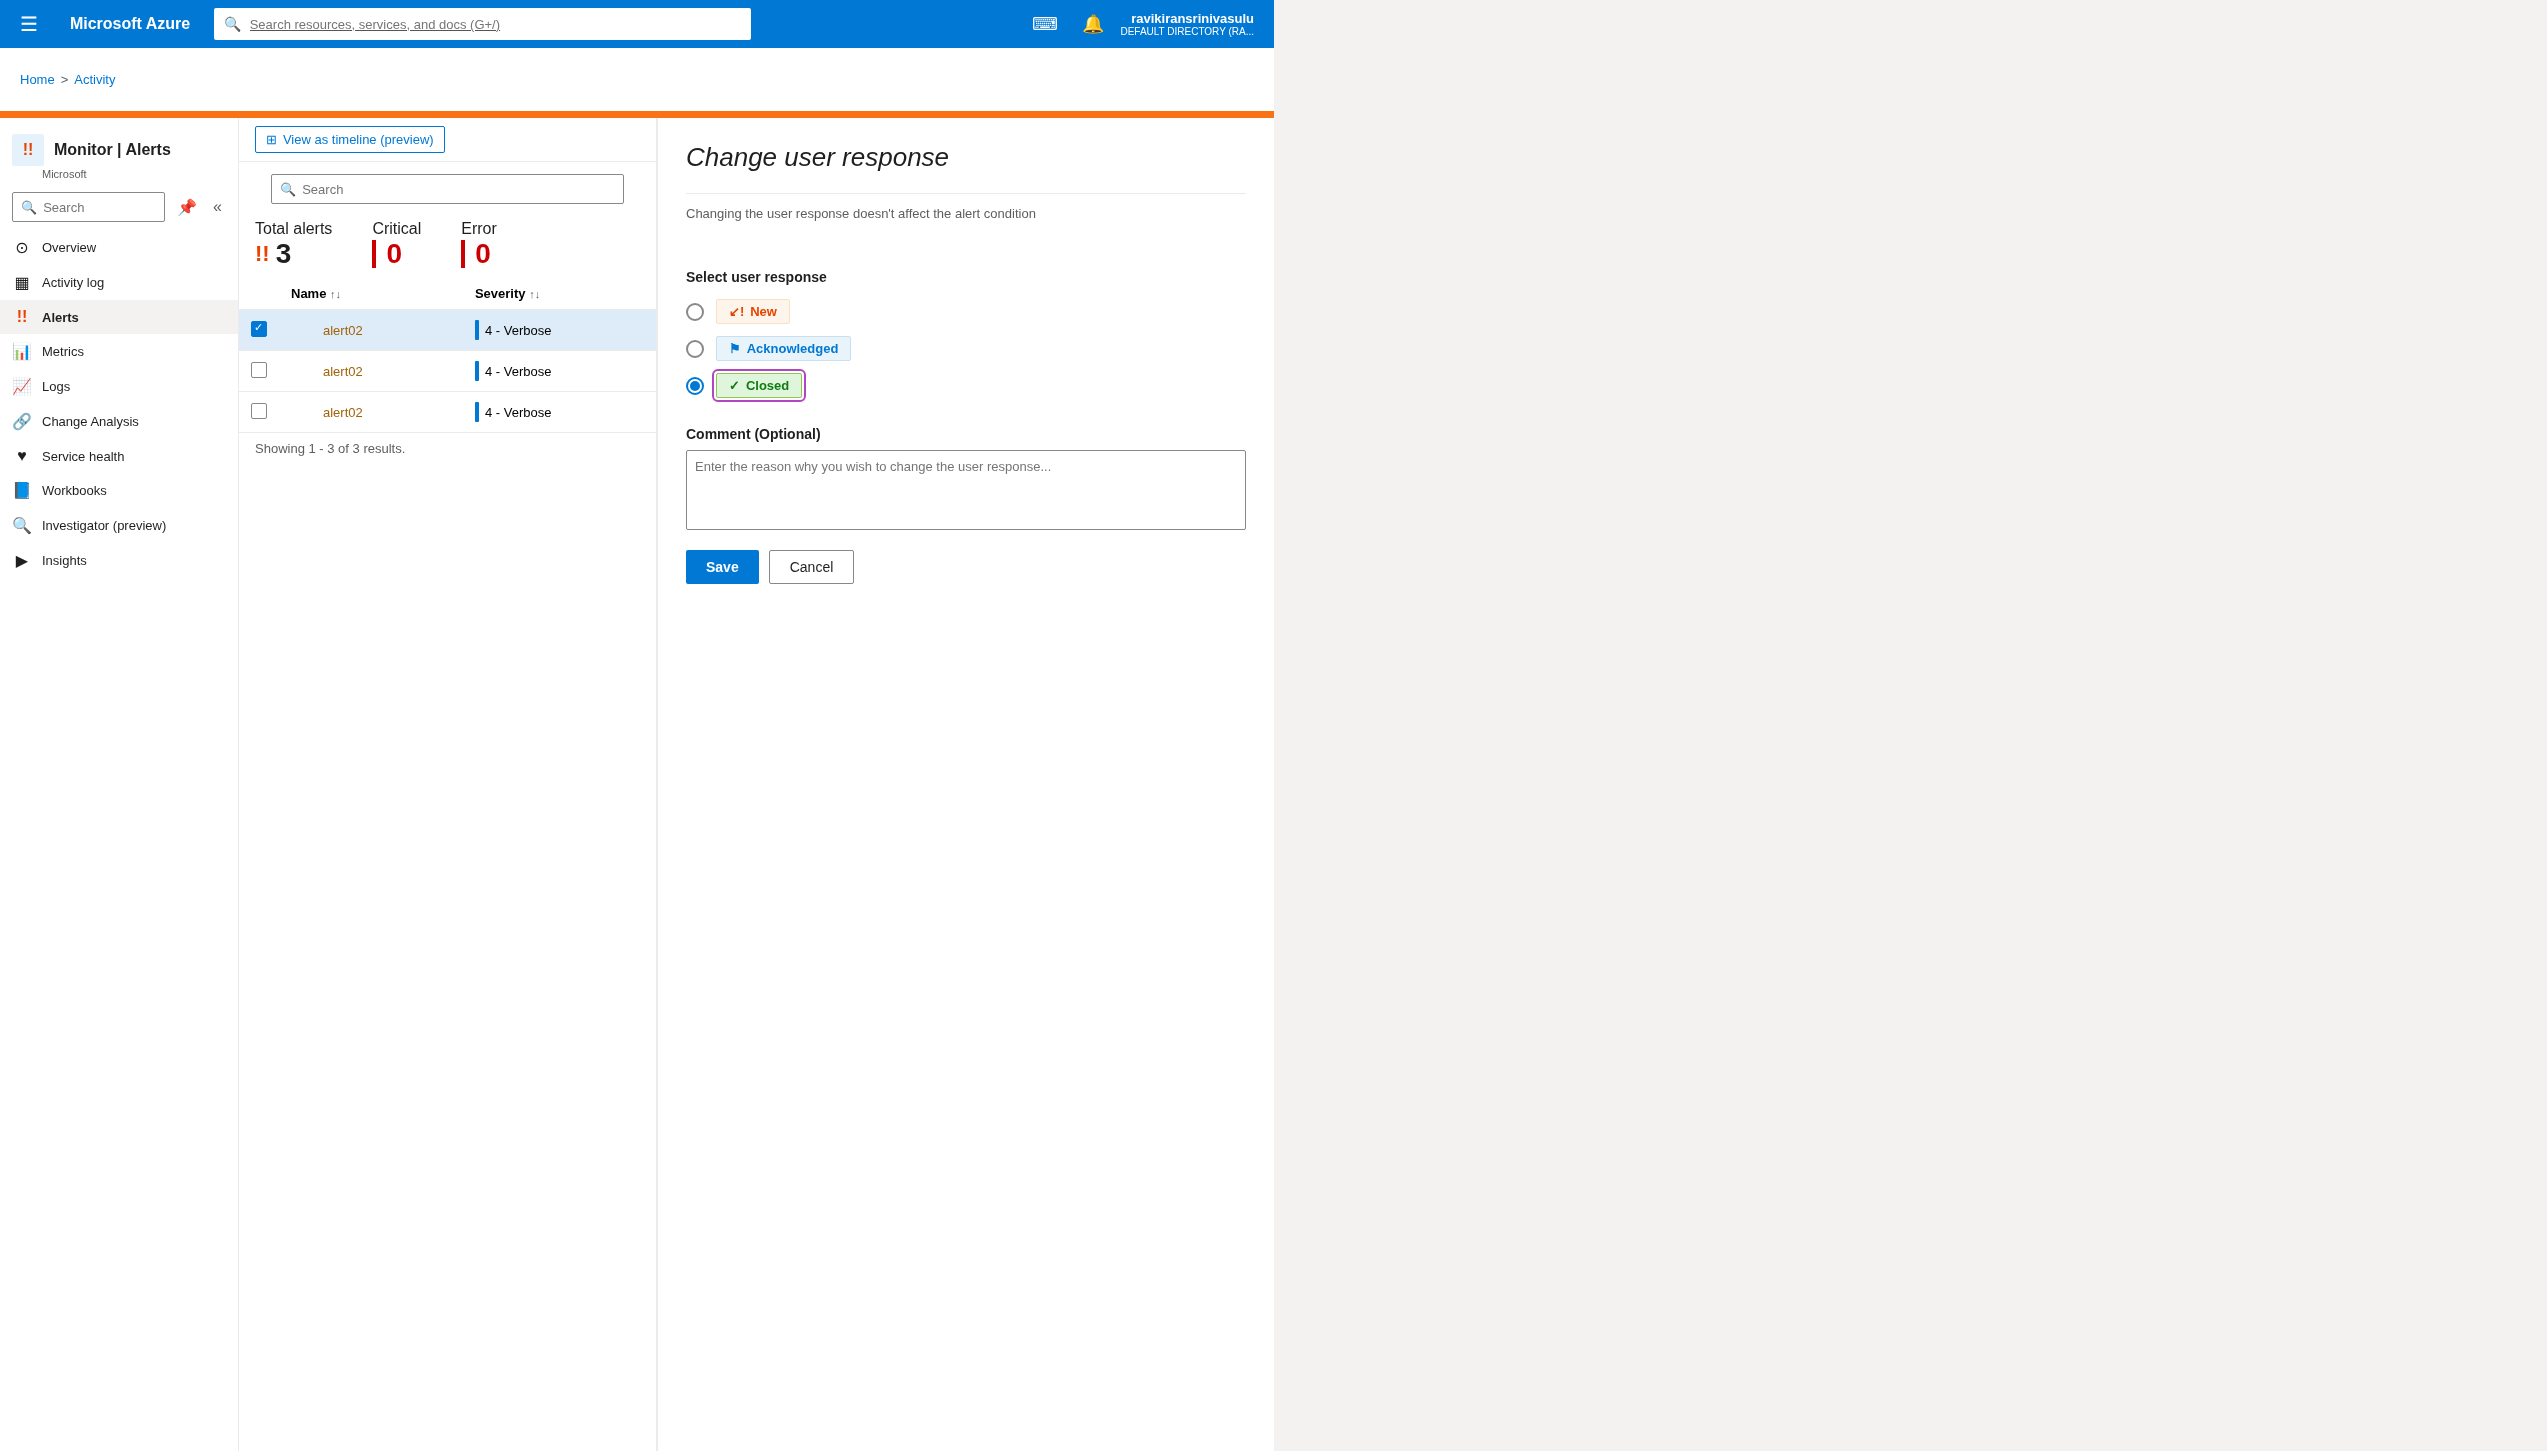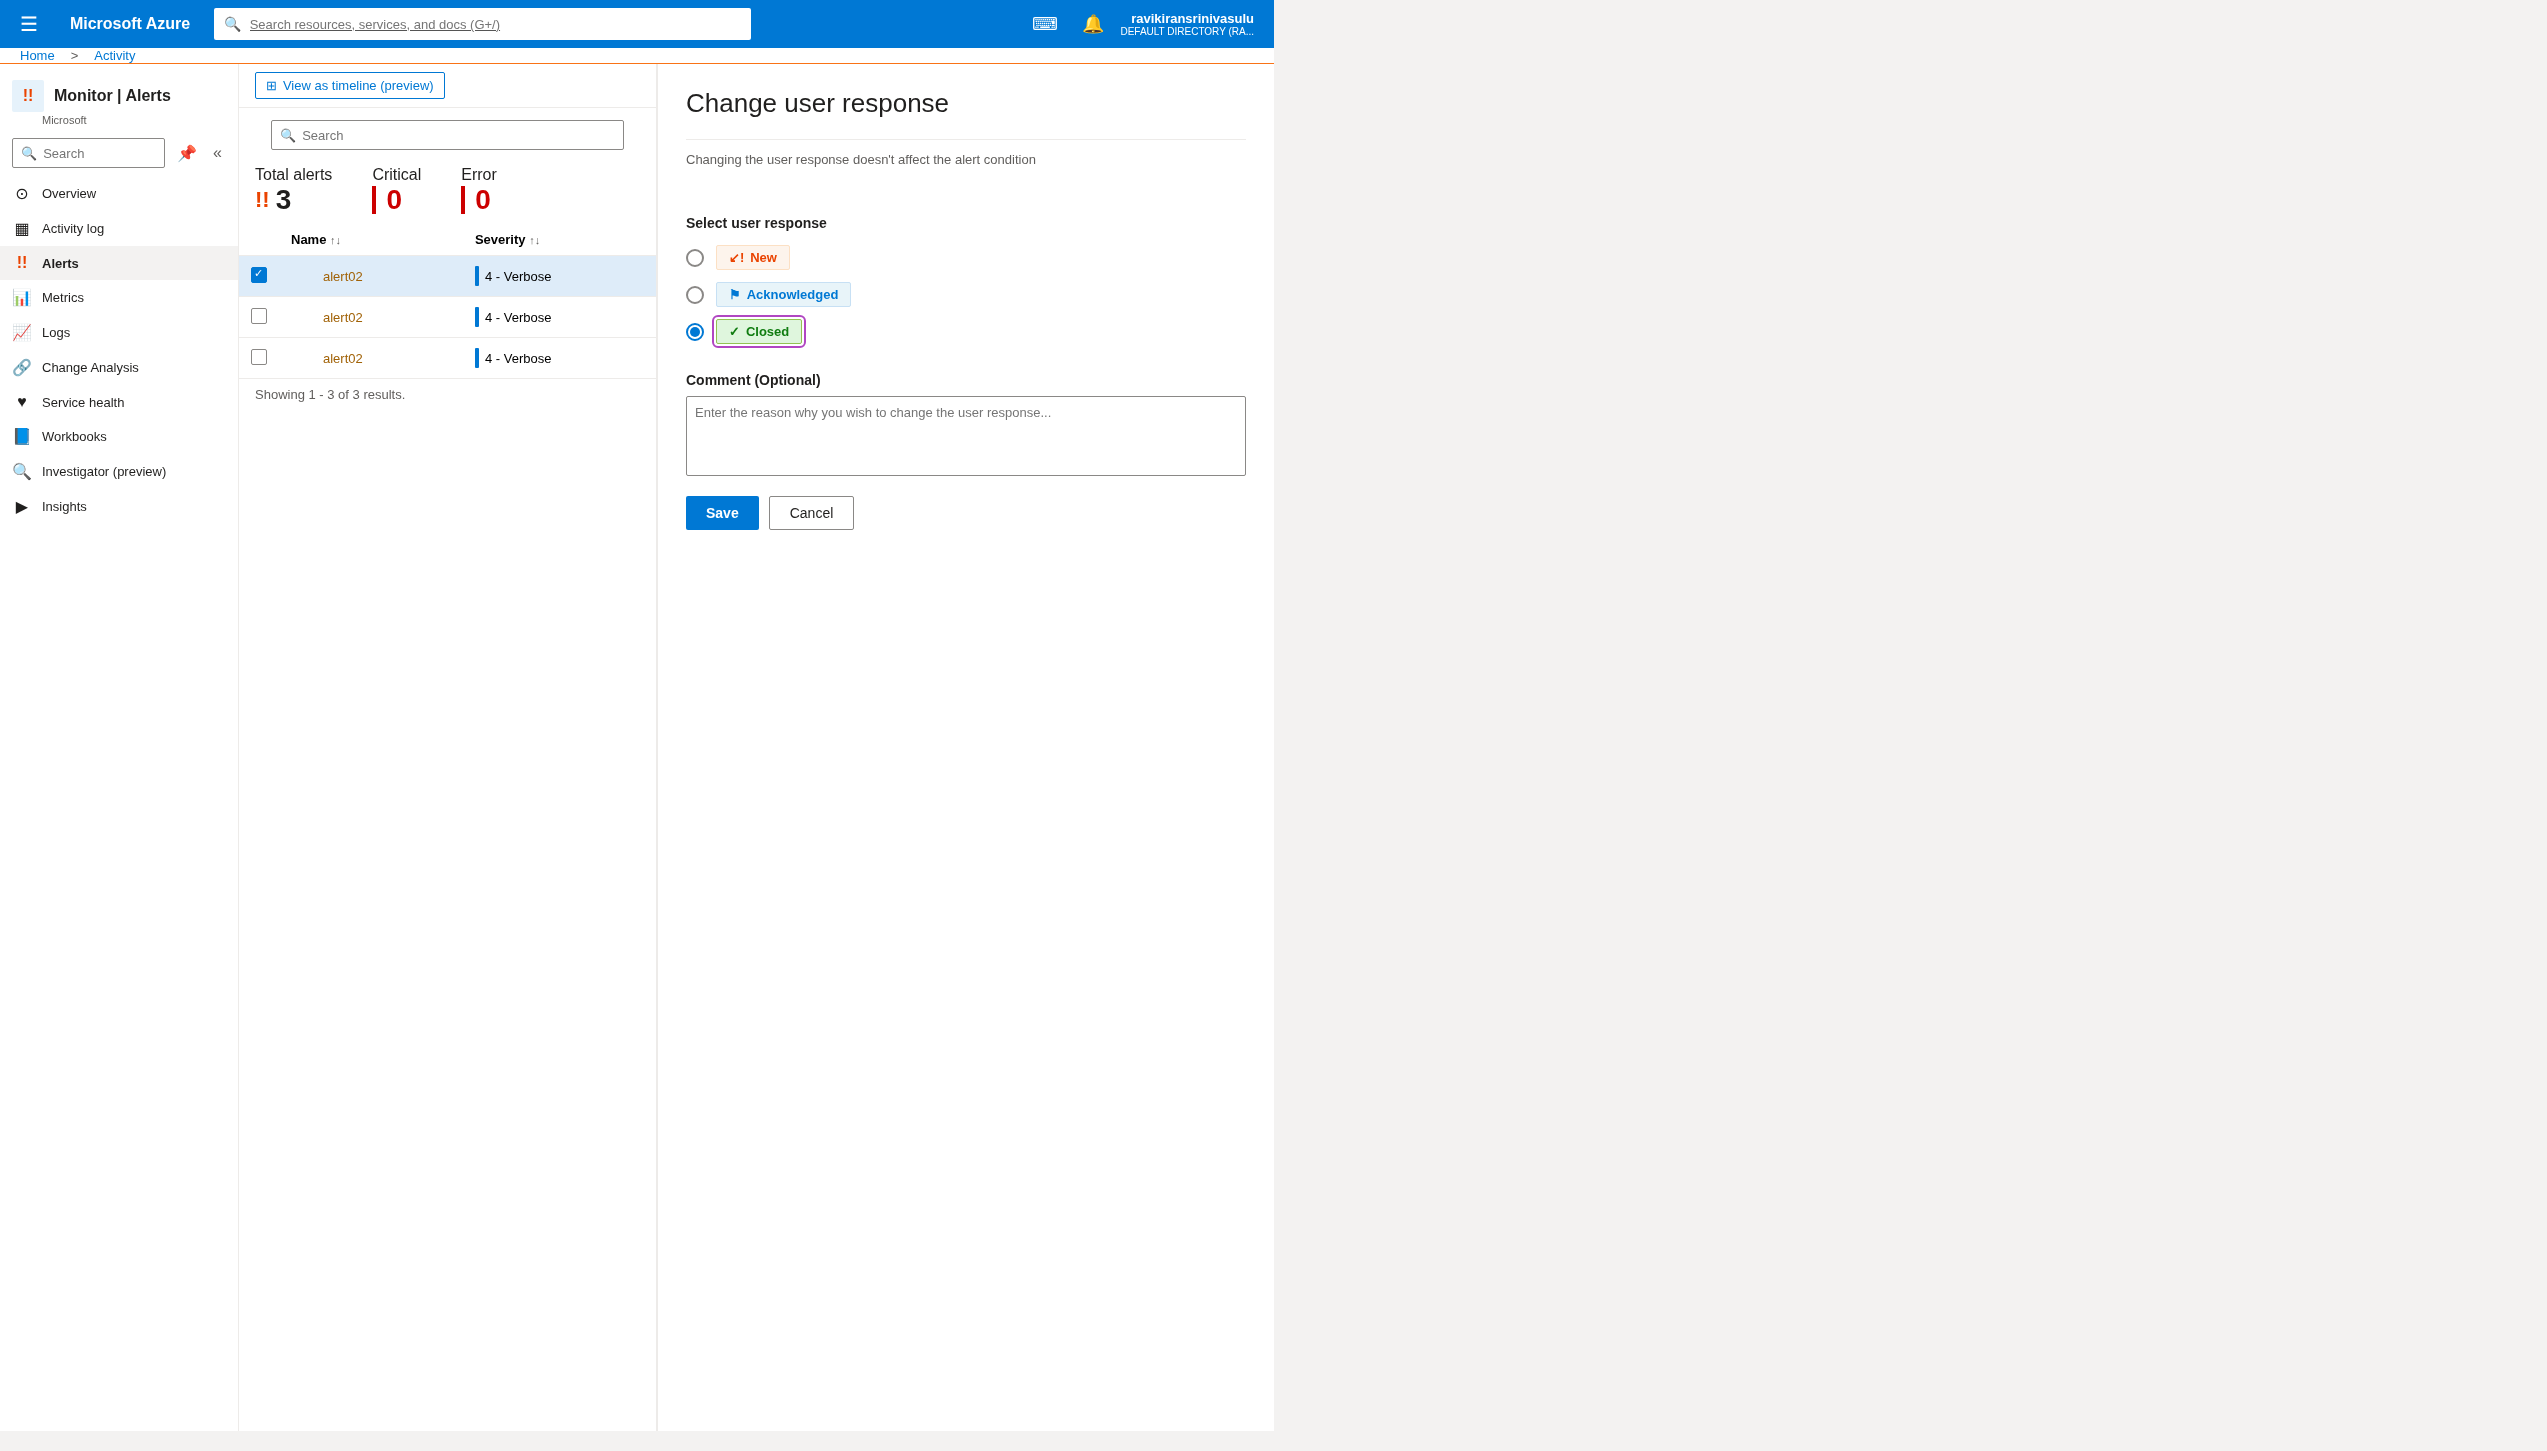--- a/index.html
+++ b/index.html
@@ -33,26 +33,26 @@
     }
     .nav-icons { margin-left: auto; display: flex; align-items: center; gap: 8px; color: white; }
     .nav-icon { font-size: 18px; padding: 4px 8px; cursor: pointer; }
     .user-info { color: white; font-size: 12px; text-align: right; padding-right: 8px; cursor: pointer; }
     .user-name { font-weight: 600; font-size: 13px; }
     .user-dir { font-size: 10px; }
 
     
     .breadcrumb {
       background: white;
-      padding: 0 20px;
+      padding: 24px 20px;
       font-size: 13px;
       display: flex;
       align-items: center;
-      gap: 16px;
-      border-bottom: 1px solid #f97316;
+      gap: 6px;
+      border-bottom: 7px solid #f97316;
     }
     .breadcrumb a { color: #0078d4; text-decoration: none; }
     .breadcrumb-sep { color: #605e5c; }
 
     
     .main-layout {
       display: flex;
       height: calc(100vh - 48px - 36px);
       background: #f3f2f1;
     }
@@ -176,21 +176,21 @@
     .right-panel {
       width: 617px;
       background: white;
       display: flex;
       flex-direction: column;
       overflow-y: auto;
       border-left: 1px solid #edebe9;
       padding: 24px 28px;
       flex-shrink: 0;
     }
-    .panel-title { font-size: 26px; font-weight: 300; color: #201f1e; margin-bottom: 8px; }
+    .panel-title { font-size: 26px; font-weight: 300; color: #201f1e; margin-bottom: 8px; font-style: italic; }
     .panel-divider { border: none; border-top: 1px solid #edebe9; margin: 12px 0; }
     .panel-description { font-size: 13px; color: #605e5c; margin-bottom: 20px; }
 
     .section-label { font-size: 14px; font-weight: 600; color: #201f1e; margin-bottom: 14px; margin-top: 28px; }
 
     .radio-option {
       display: flex; align-items: center; gap: 12px;
       margin-bottom: 12px;
     }
     .radio-input {

